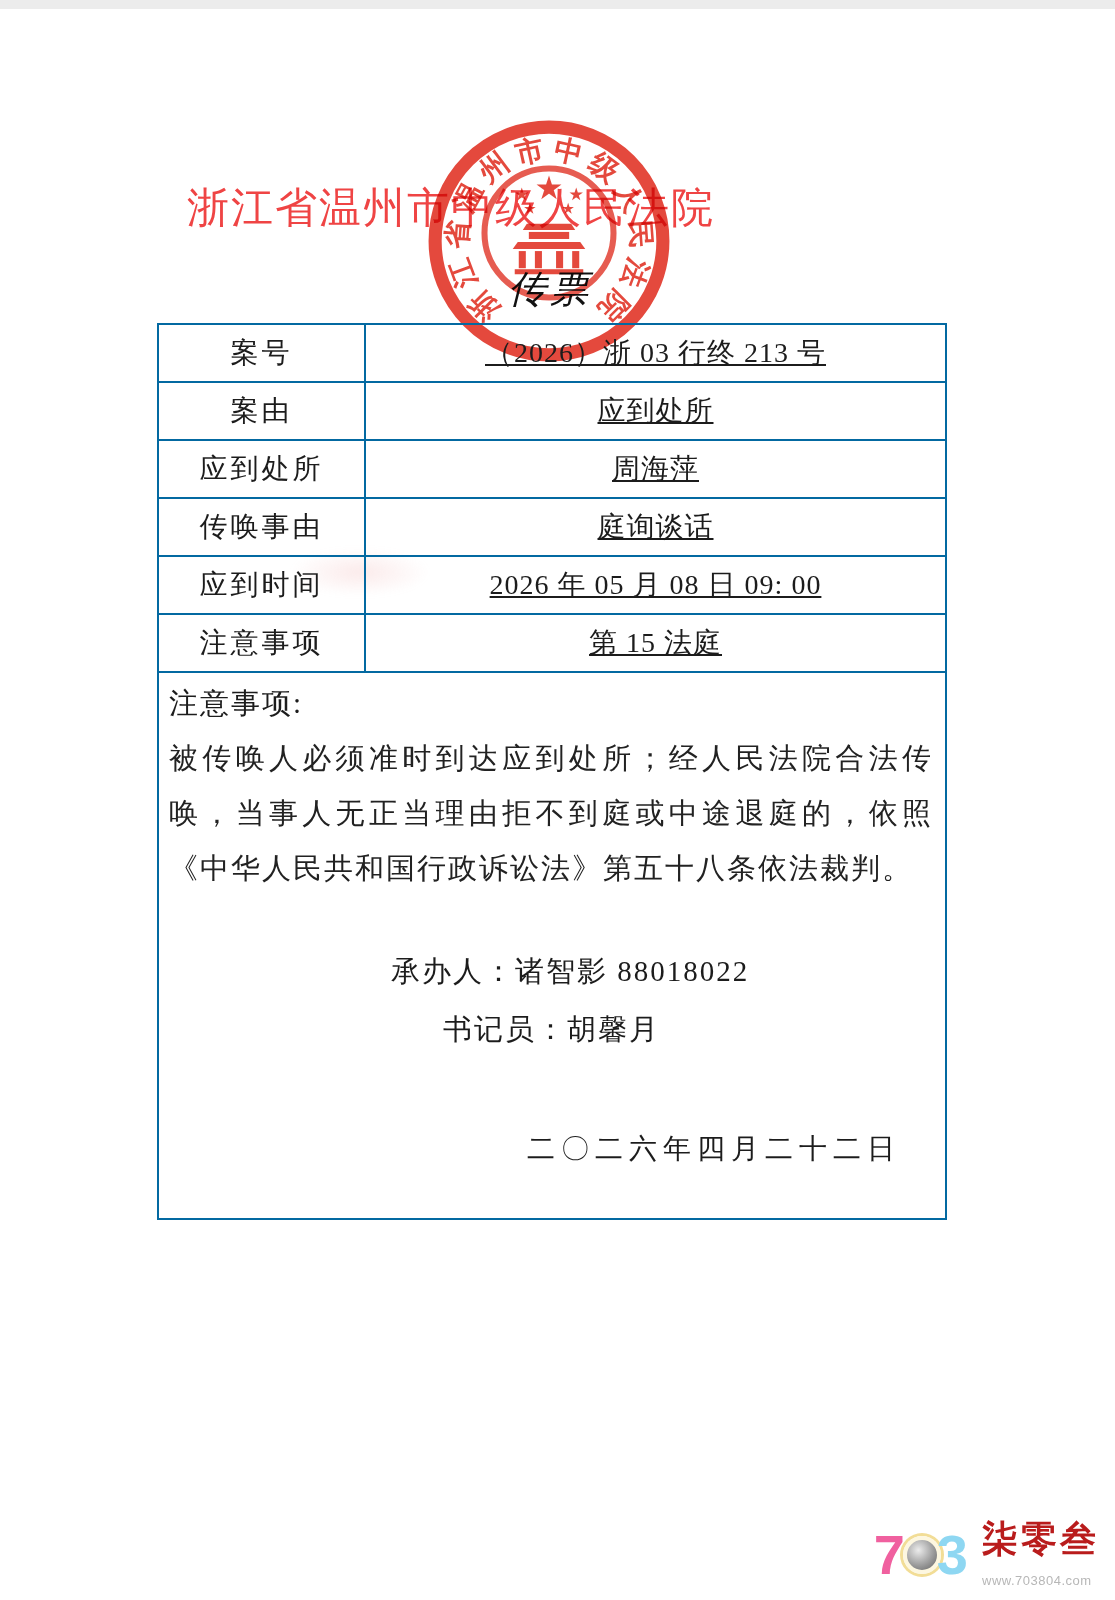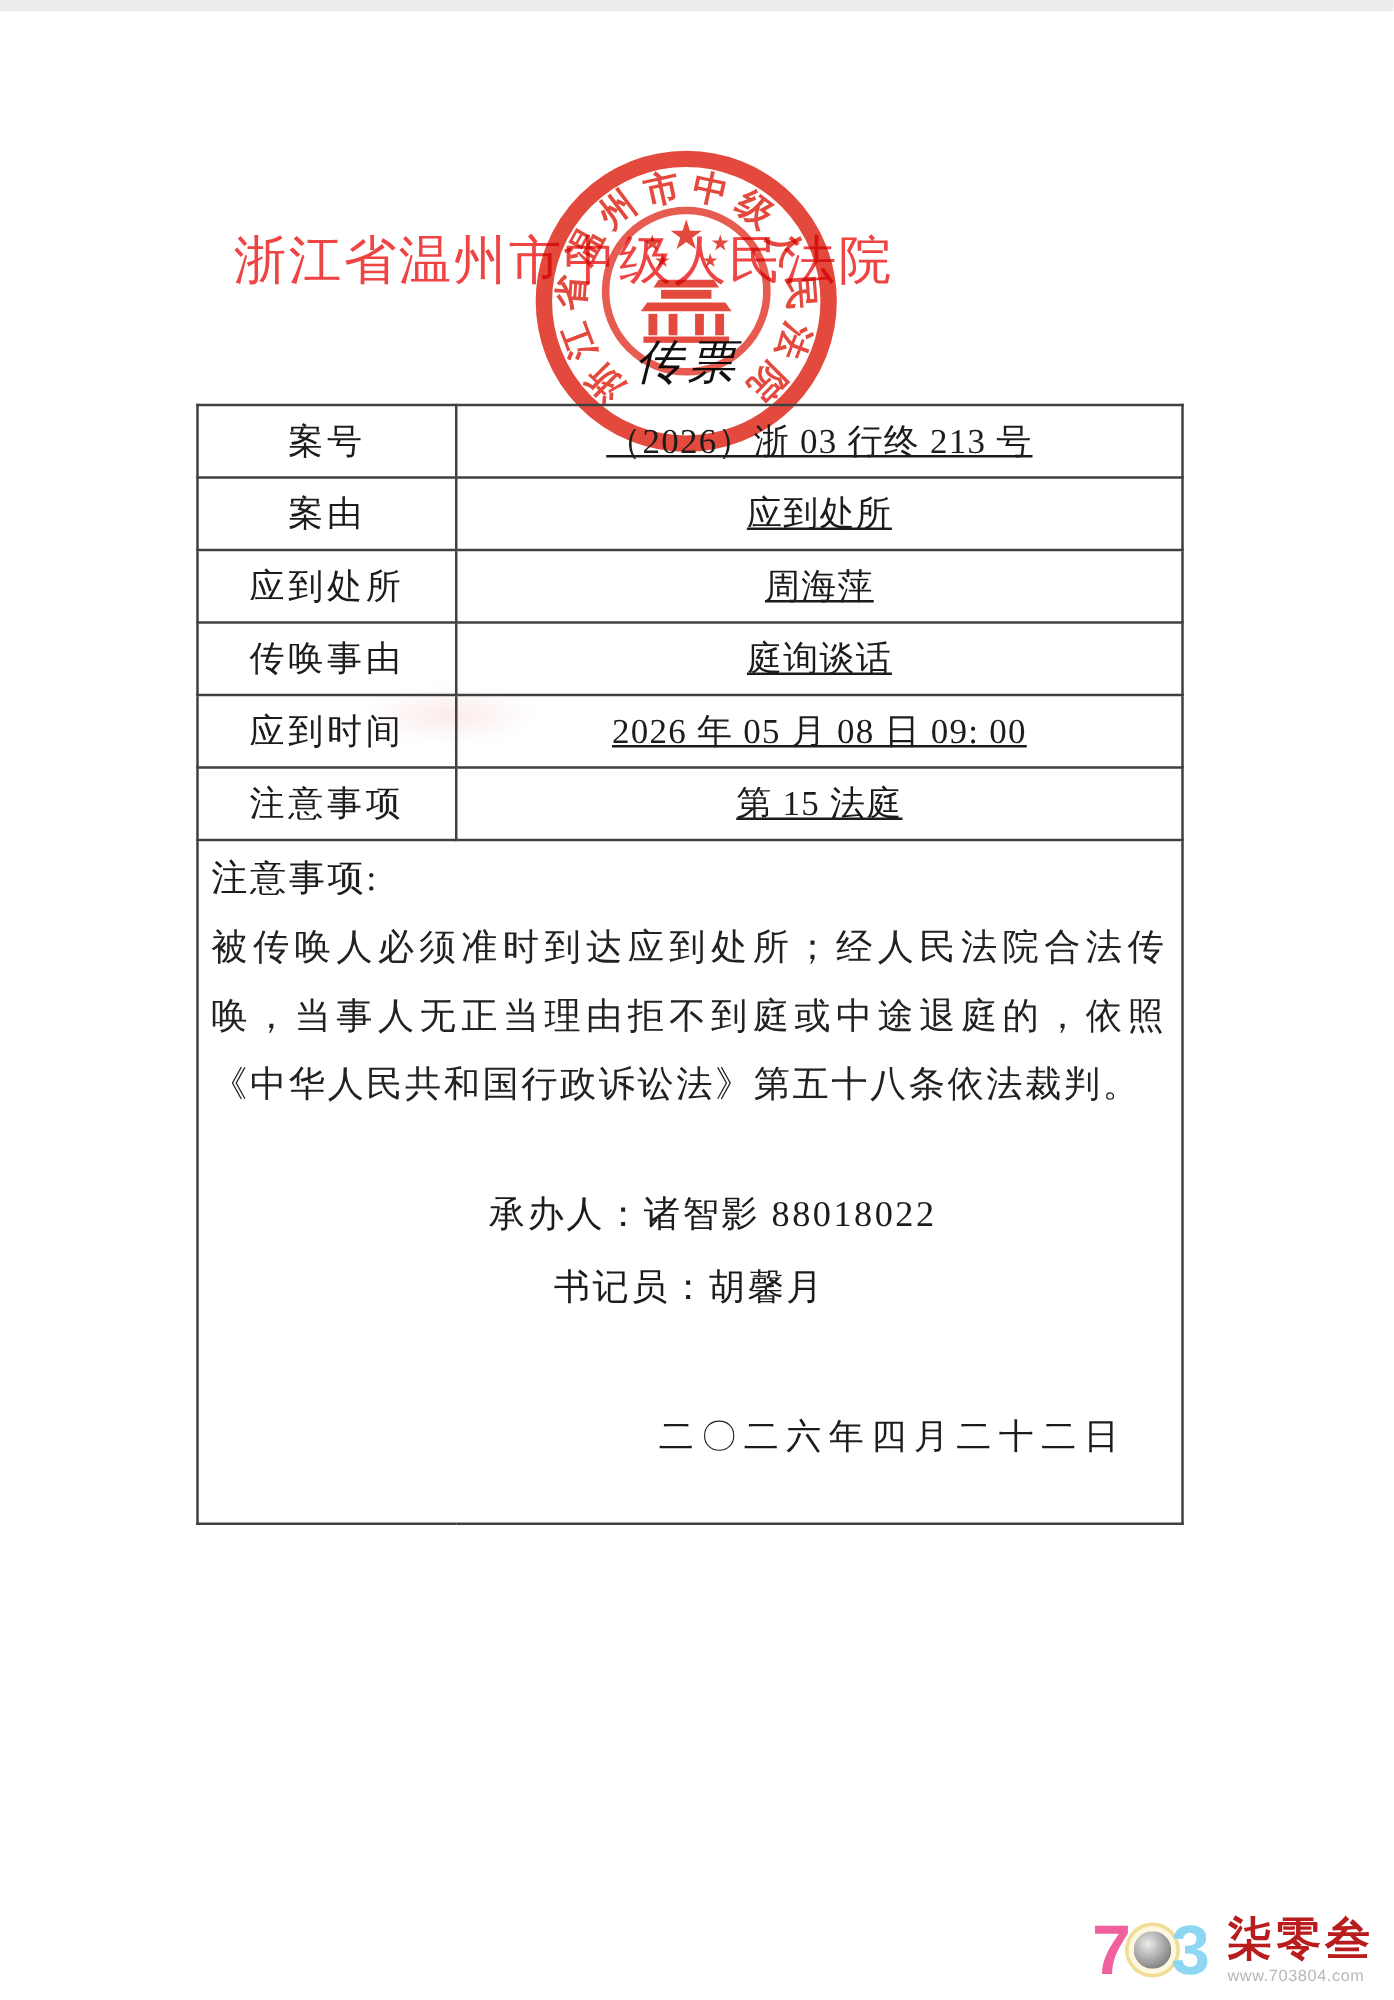--- a/index.html
+++ b/index.html
@@ -31,21 +31,21 @@
   .smudge {
     position:absolute; left:290px; top:548px; width:140px; height:48px;
     background:radial-gradient(ellipse at center, rgba(236,160,160,0.22), rgba(255,255,255,0) 70%);
     filter:blur(3px);
   }
   table.summons {
     position:absolute; left:157px; top:323px; width:790px;
     border-collapse:collapse; table-layout:fixed;
   }
   table.summons td {
-    border:2px solid #404040;
+    border:2px solid #0369a1;
     font-size:28px;
   }
   td.lbl {
     width:207px; text-align:center; letter-spacing:3px; height:58px;
   }
   td.val {
     text-align:center; letter-spacing:1px;text-decoration:underline;
   }
   td.notes-cell {
     height:547px; vertical-align:top; padding:8px 12px 10px 10px;
@@ -69,21 +69,21 @@
   .wm-lens {
     width:38px; height:38px; border-radius:50%;
     background:radial-gradient(circle at 38% 34%, #ececec, #9d9d9d 55%, #6e6e6e 90%);
     border:4px solid #fdf7e0;
     box-shadow:0 0 0 3px #f2dd96, 0 1px 2px rgba(0,0,0,0.15);
     margin:0 -4px 0 -2px;
   }
   .wm-3 { font-size:56px; font-weight:bold; color:#8ed7f2; line-height:1; }
   .wm-right { display:flex; flex-direction:column; margin-left:6px; }
   .wm-cn { font-size:36px; font-weight:bold; color:#b91c1c; letter-spacing:3px; line-height:1; }
-  .wm-url { font-size:13px; color:#b7b7b7; margin-top:4px; letter-spacing:0.5px; }
+  .wm-url { font-size:13px; color:#b7b7b7; margin-top:16px; letter-spacing:0.5px; }
 </style>
 </head>
 <body>
 
 <div class="top-strip"></div>
 
 <div class="court-name">浙江省温州市中级人民法院</div>
 <div class="doc-title">传票</div>
 
 <div class="smudge"></div>

